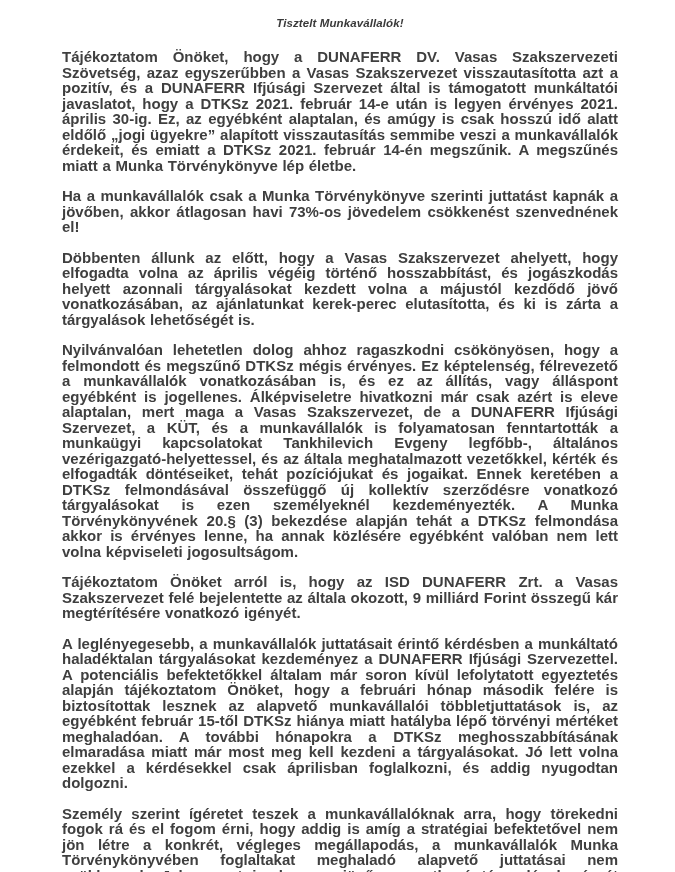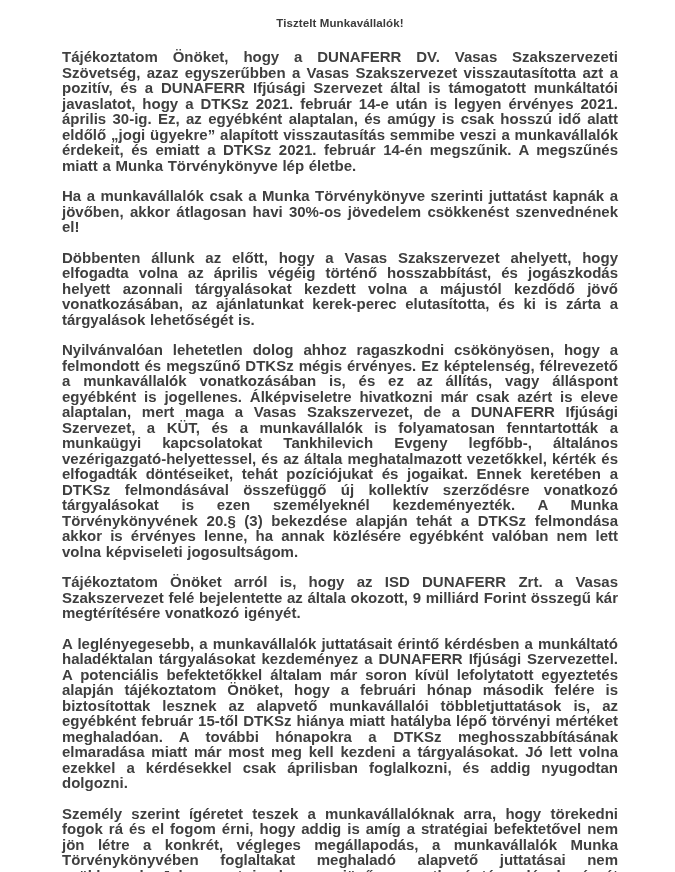--- a/index.html
+++ b/index.html
@@ -14,20 +14,21 @@
     color: #3d3d3d;
     -webkit-font-smoothing: antialiased;
   }
   .title {
     text-align: center;
     font-size: 11.5px;
     font-weight: 600;
     color: #3a3a3a;
     margin-bottom: 20px;
     letter-spacing: 0.1px;
+    font-style: italic;
   }
   .para {
     font-size: 15px;
     font-weight: 600;
     line-height: 15.5px;
     text-align: justify;
     color: #3f3f3f;
     margin-bottom: 15px;
     word-spacing: 0.5px;
   }
@@ -56,21 +57,21 @@
   }
 </style>
 </head>
 <body>
 
 <div class="page">
 
   <div class="title"><span>Tisztelt Munkavállalók!</span></div>
 
   <p class="para">Tájékoztatom Önöket, hogy a DUNAFERR DV. Vasas Szakszervezeti Szövetség, azaz egyszerűbben a Vasas Szakszervezet visszautasította azt a pozitív, és a DUNAFERR Ifjúsági Szervezet által is támogatott munkáltatói javaslatot, hogy a DTKSz 2021. február 14-e után is legyen érvényes 2021. április 30-ig. Ez, az egyébként alaptalan, és amúgy is csak hosszú idő alatt eldőlő „jogi ügyekre” alapított visszautasítás semmibe veszi a munkavállalók érdekeit, és emiatt a DTKSz 2021. február 14-én megszűnik. A megszűnés miatt a Munka Törvénykönyve lép életbe.</p>
-  <p class="para">Ha a munkavállalók csak a Munka Törvénykönyve szerinti juttatást kapnák a jövőben, akkor átlagosan havi 30%-os jövedelem csökkenést szenvednének el!</p>
+  <p class="para">Ha a munkavállalók csak a Munka Törvénykönyve szerinti juttatást kapnák a jövőben, akkor átlagosan havi 73%-os jövedelem csökkenést szenvednének el!</p>
   <p class="para">Döbbenten állunk az előtt, hogy a Vasas Szakszervezet ahelyett, hogy elfogadta volna az április végéig történő hosszabbítást, és jogászkodás helyett azonnali tárgyalásokat kezdett volna a májustól kezdődő jövő vonatkozásában, az ajánlatunkat kerek-perec elutasította, és ki is zárta a tárgyalások lehetőségét is.</p>
   <p class="para">Nyilvánvalóan lehetetlen dolog ahhoz ragaszkodni csökönyösen, hogy a felmondott és megszűnő DTKSz mégis érvényes. Ez képtelenség, félrevezető a munkavállalók vonatkozásában is, és ez az állítás, vagy álláspont egyébként is jogellenes. Álképviseletre hivatkozni már csak azért is eleve alaptalan, mert maga a Vasas Szakszervezet, de a DUNAFERR Ifjúsági Szervezet, a KÜT, és a munkavállalók is folyamatosan fenntartották a munkaügyi kapcsolatokat Tankhilevich Evgeny legfőbb-, általános vezérigazgató-helyettessel, és az általa meghatalmazott vezetőkkel, kérték és elfogadták döntéseiket, tehát pozíciójukat és jogaikat. Ennek keretében a DTKSz felmondásával összefüggő új kollektív szerződésre vonatkozó tárgyalásokat is ezen személyeknél kezdeményezték. A Munka Törvénykönyvének 20.§ (3) bekezdése alapján tehát a DTKSz felmondása akkor is érvényes lenne, ha annak közlésére egyébként valóban nem lett volna képviseleti jogosultságom.</p>
   <p class="para">Tájékoztatom Önöket arról is, hogy az ISD DUNAFERR Zrt. a Vasas Szakszervezet felé bejelentette az általa okozott, 9 milliárd Forint összegű kár megtérítésére vonatkozó igényét.</p>
   <p class="para">A leglényegesebb, a munkavállalók juttatásait érintő kérdésben a munkáltató haladéktalan tárgyalásokat kezdeményez a DUNAFERR Ifjúsági Szervezettel. A potenciális befektetőkkel általam már soron kívül lefolytatott egyeztetés alapján tájékoztatom Önöket, hogy a februári hónap második felére is biztosítottak lesznek az alapvető munkavállalói többletjuttatások is, az egyébként február 15-től DTKSz hiánya miatt hatályba lépő törvényi mértéket meghaladóan. A további hónapokra a DTKSz meghosszabbításának elmaradása miatt már most meg kell kezdeni a tárgyalásokat. Jó lett volna ezekkel a kérdésekkel csak áprilisban foglalkozni, és addig nyugodtan dolgozni.</p>
   <p class="para">Személy szerint ígéretet teszek a munkavállalóknak arra, hogy törekedni fogok rá és el fogom érni, hogy addig is amíg a stratégiai befektetővel nem jön létre a konkrét, végleges megállapodás, a munkavállalók Munka Törvénykönyvében foglaltakat meghaladó alapvető juttatásai nem csökkennek. Jelzem azt is, hogy a jövőre vonatkozó tárgyalások részét képezi az is, hogy a DUNAFERR eredményétől függően, tehát érdekeltségi rendszerben, a korábbi juttatásokat is meghaladó többletjuttatásban részesülhessenek az aktív, közreműködő munkavállalók.</p>
 
   <p class="date-line">Dunaújváros, 2021. január 21.</p>
 
   <div class="signature-block">
     <svg class="signature-svg" width="250" height="46" viewBox="0 0 250 46">

